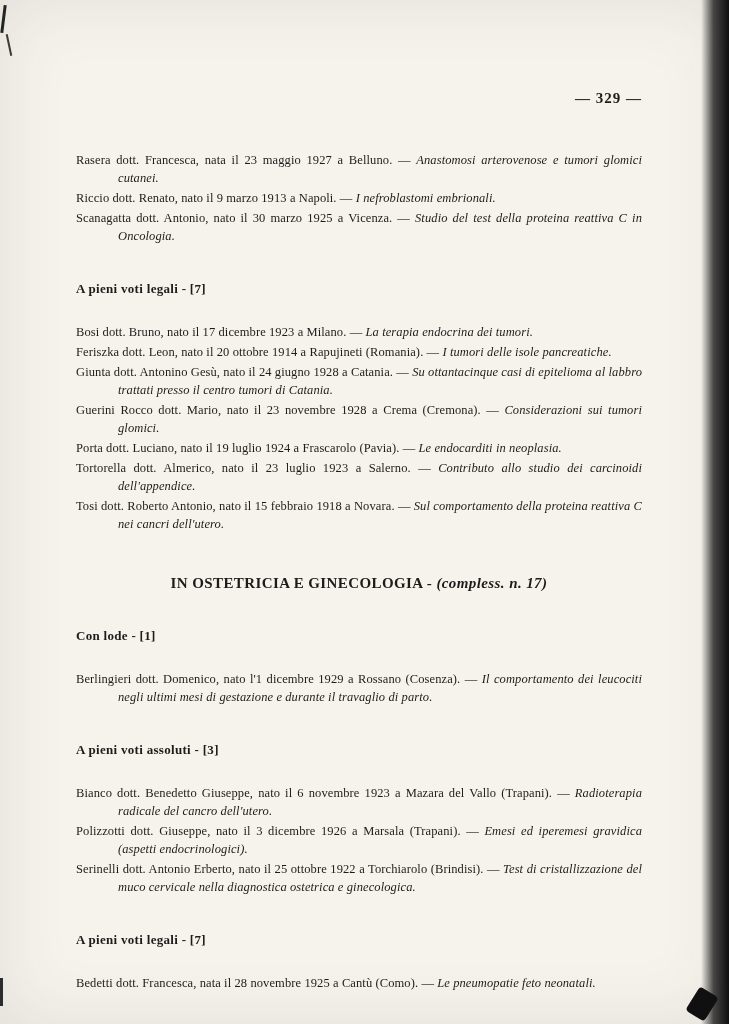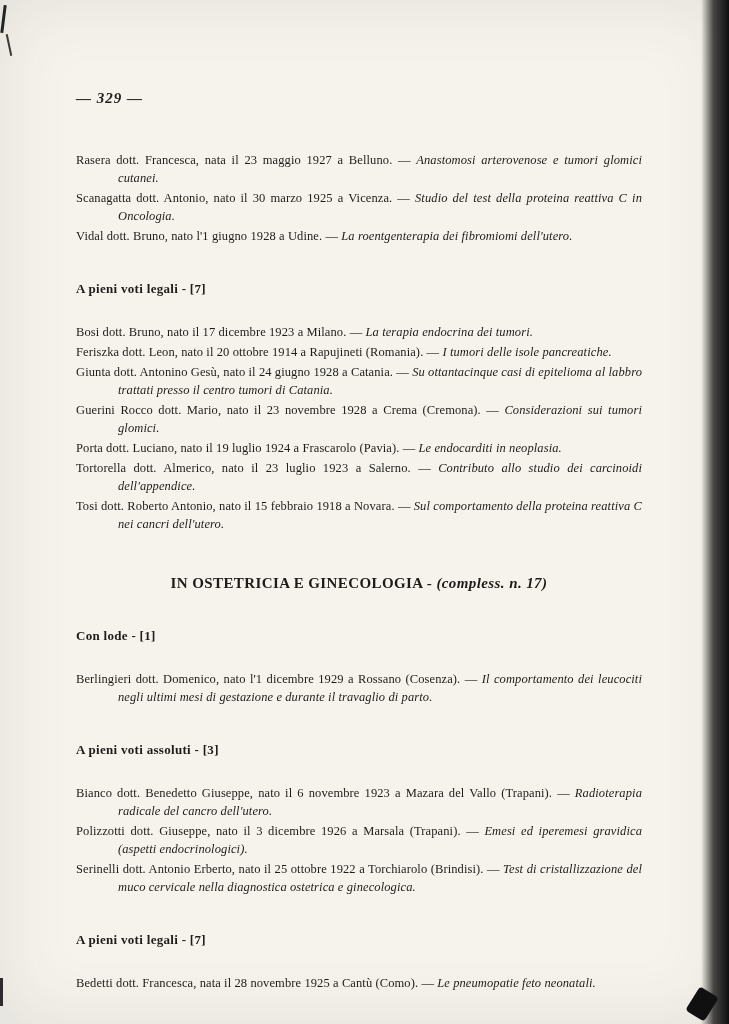--- a/index.html
+++ b/index.html
@@ -16,25 +16,24 @@
     color: #1e1c1a;
     box-shadow: inset 0 0 70px rgba(60,55,45,0.10);
   }
   .content {
     position: absolute;
     left: 76px; top: 0;
     width: 566px;
   }
   .page-number {
     padding-top: 90px;
-    text-align: left;
+    text-align: right;
     font-size: 15px;
     letter-spacing: 1px;
     font-weight: bold;
-    font-style: italic;
   }
   .entry-group { margin: 0; }
   .group-first { margin-top: 44px; }
   .entry {
     margin: 0 0 2px 0;
     font-size: 12.5px;
     line-height: 18px;
     text-align: justify;
     padding-left: 42px;
     text-indent: -42px;
@@ -94,22 +93,22 @@
   <div class="mark-tl1"></div>
   <div class="mark-tl2"></div>
   <div class="mark-bl"></div>
 
   <div class="content">
 
     <div class="page-number">— 329 —</div>
 
     <div class="entry-group group-first">
       <p class="entry"><span>Rasera dott. Francesca, nata il 23 maggio 1927 a Belluno. — </span><span class="ital">Anastomosi arterovenose e tumori glomici cutanei.</span></p>
+      <p class="entry"><span>Riccio dott. Renato, nato il 9 marzo 1913 a Napoli. — </span><span class="ital">I nefroblastomi embrionali.</span></p>
       <p class="entry"><span>Scanagatta dott. Antonio, nato il 30 marzo 1925 a Vicenza. — </span><span class="ital">Studio del test della proteina reattiva C in Oncologia.</span></p>
-      <p class="entry"><span>Vidal dott. Bruno, nato l'1 giugno 1928 a Udine. — </span><span class="ital">La roentgenterapia dei fibromiomi dell'utero.</span></p>
     </div>
 
     <div class="subheading">A pieni voti legali - [7]</div>
 
     <div class="entry-group">
       <p class="entry"><span>Bosi dott. Bruno, nato il 17 dicembre 1923 a Milano. — </span><span class="ital">La terapia endocrina dei tumori.</span></p>
       <p class="entry"><span>Feriszka dott. Leon, nato il 20 ottobre 1914 a Rapujineti (Romania). — </span><span class="ital">I tumori delle isole pancreatiche.</span></p>
       <p class="entry"><span>Giunta dott. Antonino Gesù, nato il 24 giugno 1928 a Catania. — </span><span class="ital">Su ottantacinque casi di epitelioma al labbro trattati presso il centro tumori di Catania.</span></p>
       <p class="entry"><span>Guerini Rocco dott. Mario, nato il 23 novembre 1928 a Crema (Cremona). — </span><span class="ital">Considerazioni sui tumori glomici.</span></p>
       <p class="entry"><span>Porta dott. Luciano, nato il 19 luglio 1924 a Frascarolo (Pavia). — </span><span class="ital">Le endocarditi in neoplasia.</span></p>

